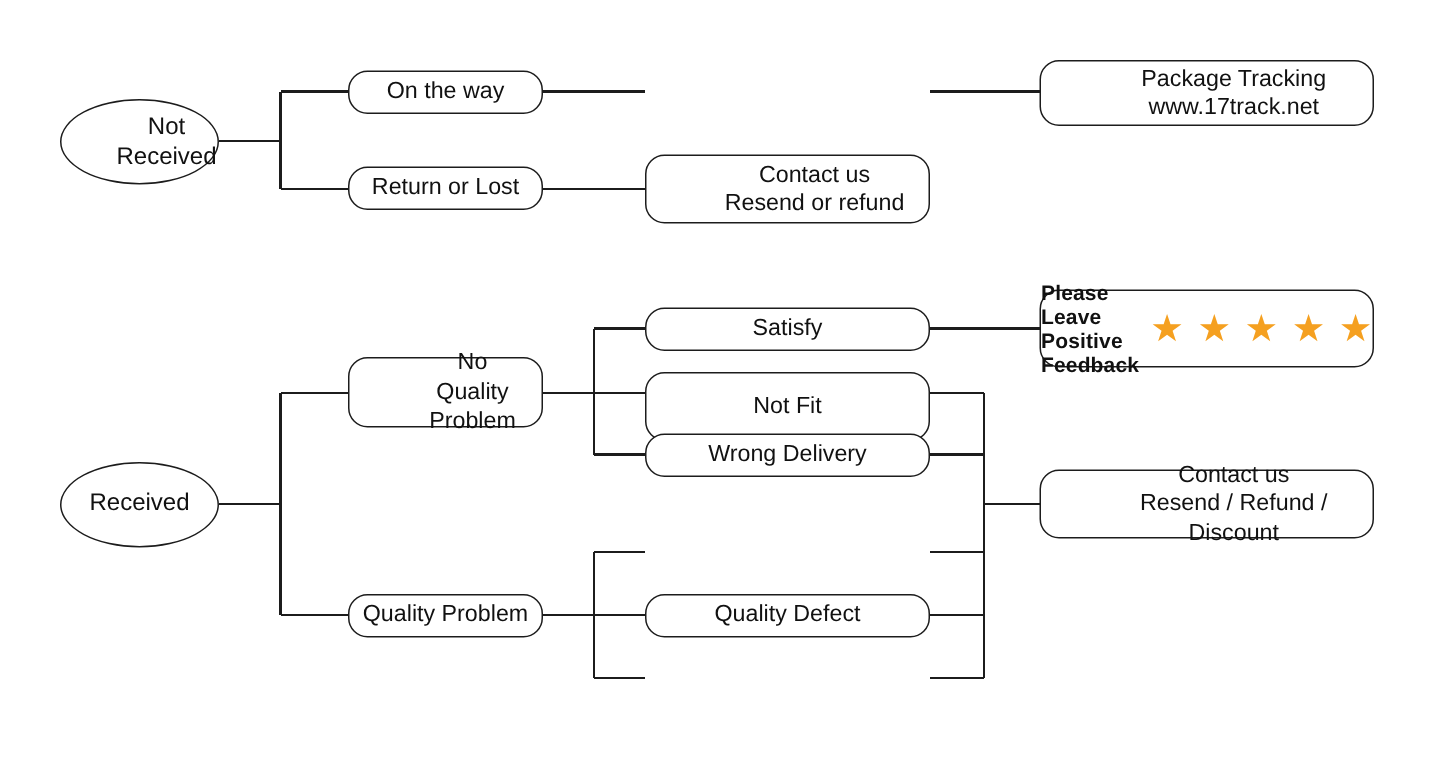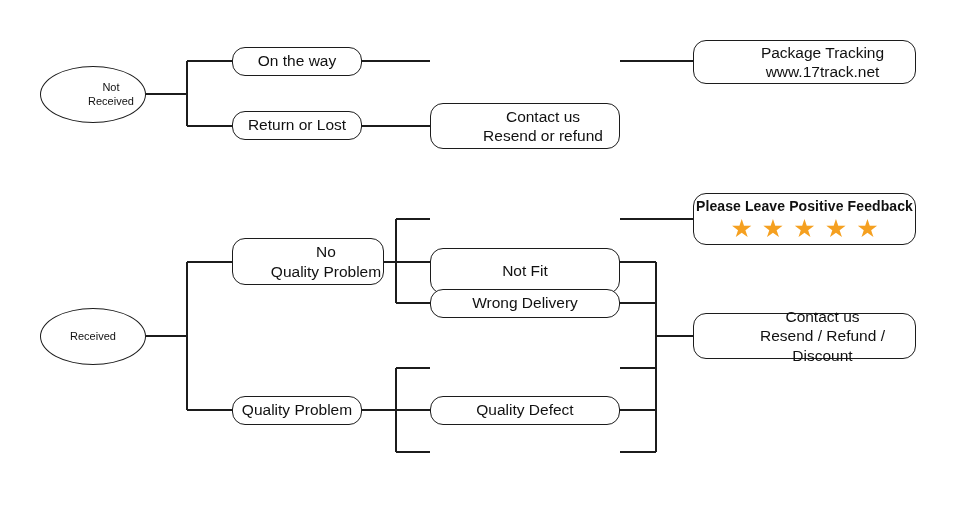--- a/index.html
+++ b/index.html
@@ -39,33 +39,32 @@
     color: #111111;
     line-height: 1.18;
     white-space: pre-line;
   }
   .rbox {
     border-radius: 13px;
     font-size: 15.5px;
   }
   .ellipse {
     border-radius: 50%;
-    font-size: 11px;
+    font-size: 16px;
   }
   .two-line { line-height: 1.25; padding-left: 36px; }
 
   
   .feedback {
     position: absolute;
     box-sizing: border-box;
     border: 1.6px solid #1c1c1c;
     border-radius: 13px;
     background: #ffffff;
     display: flex;
-    flex-direction: column;
     align-items: center;
     justify-content: center;
     gap: 2px;
   }
   .feedback-text {
     font-size: 14px;
     font-weight: bold;
     color: #111111;
     letter-spacing: 0.1px;
   }
@@ -144,25 +143,26 @@
   <div class="node rbox two-line" style="left:693px; top:40px; width:223px; height:44px;">Package Tracking
 www.17track.net</div>
 
   <div class="node rbox" style="left:232px; top:111px; width:130px; height:29px;">Return or Lost</div>
 
   <div class="node rbox two-line" style="left:430px; top:103px; width:190px; height:46px;">Contact us
 Resend or refund</div>
 
   <div class="node ellipse" style="left:40px; top:308px; width:106px; height:57px;">Received</div>
 
-  <div class="node rbox two-line" style="left:232px; top:238px; width:152px; height:47px;">No
+  <div class="node rbox two-line" style="left:232px; top:238px; width:130px; height:47px;">No
 Quality Problem</div>
 
   <div class="node rbox" style="left:232px; top:396px; width:130px; height:29px;">Quality Problem</div>
 
+  <div class="node rbox" style="left:430px; top:205px; width:190px; height:29px;">Satisfy</div>
 
   <div class="node rbox" style="left:430px; top:248px; width:190px; height:46px;">Not Fit</div>
 
   <div class="node rbox" style="left:430px; top:289px; width:190px; height:29px;">Wrong Delivery</div>
 
 
   <div class="node rbox" style="left:430px; top:396px; width:190px; height:29px;text-align:right;">Quality Defect</div>
 
 
   <div class="feedback" style="left:693px; top:193px; width:223px; height:52px;">

